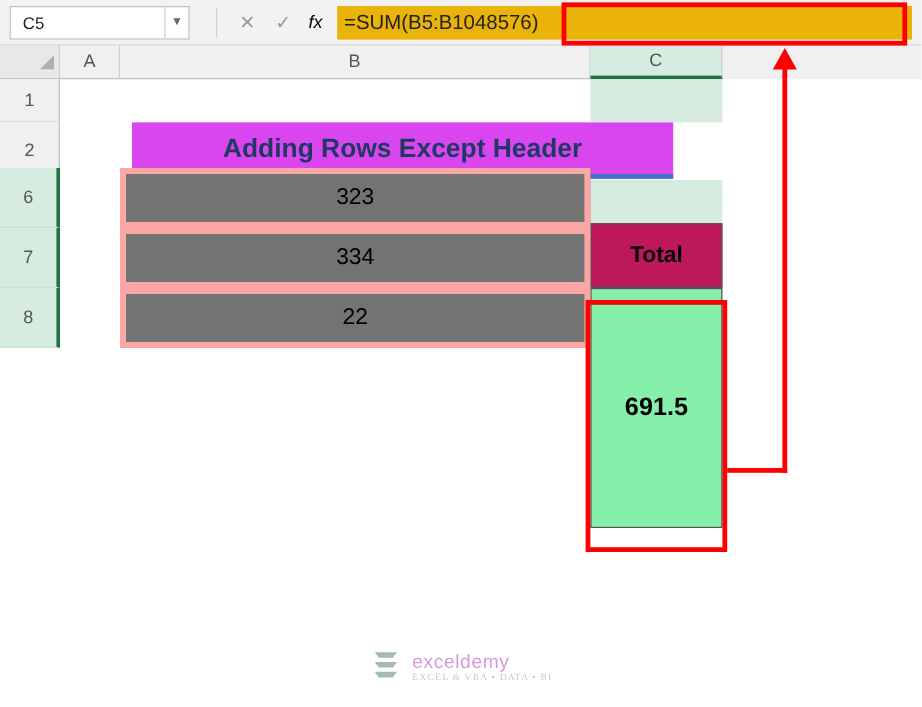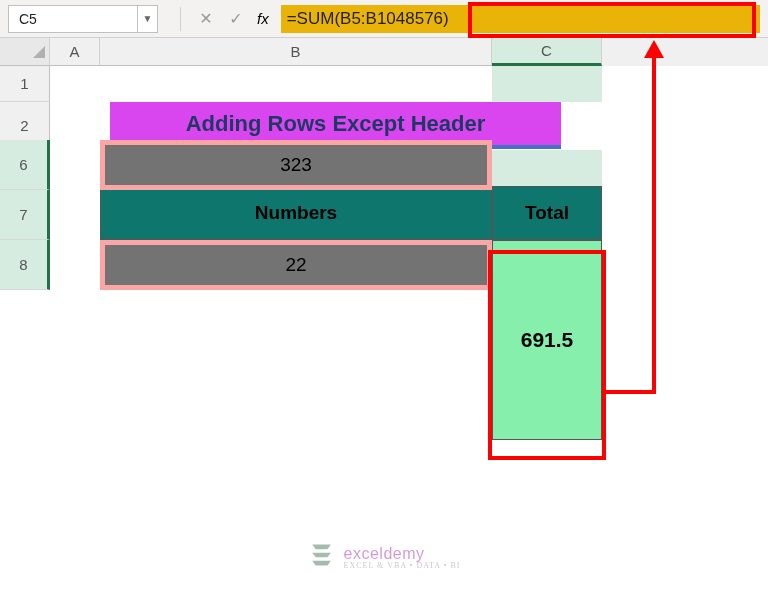--- a/index.html
+++ b/index.html
@@ -33,21 +33,21 @@
 .row-h { width: 50px; border-right: 1px solid #c0c0c0; border-bottom: 1px solid #d8d8d8; background: #f0f0f0; display: flex; align-items: center; justify-content: center; font-size: 15px; color: #555; }
 .row-h.sel { background: #d6ece0; border-right: 3px solid #217346; }
 .cell { border-right: 1px solid transparent; border-bottom: 1px solid transparent; display: flex; align-items: center; font-size: 16px; }
 .r1 { height: 36px; } .r2 { height: 48px; } .r3 { height: 36px; } .r4 { height: 54px; }
 .r5, .r6, .r7, .r8 { height: 50px; }
 
 
 .title-banner { background: #d946ef; color: #203864; font-weight: bold; font-size: 22px; border-bottom: 4px solid #4472c4; width: 100%; height: 100%; display: flex; align-items: center; justify-content: center; }
 
 
-.th-cell { background: #0f766e; font-weight: bold; font-size: 19px; justify-content: center; border: 1px solid #555; }
+.th-cell { background: #be185d; font-weight: bold; font-size: 19px; justify-content: center; border: 1px solid #555; }
 .td-cell { background: #737373; font-size: 19px; justify-content: center; border: 5px solid #fca5a5; }
 .total-cell { background: #86efac; font-weight: bold; font-size: 21px; justify-content: center; border: 1px solid #555; }
 
 
 .watermark { position: absolute; bottom: 16px; left: 50%; transform: translateX(-50%); display: flex; align-items: center; gap: 8px; opacity: 0.45; }
 .wm-logo svg { width: 28px; height: 28px; }
 .wm-text { color: #a21caf; font-size: 16px; font-weight: 500; letter-spacing: 0.5px; }
 .wm-sub { color: #888; font-size: 8px; letter-spacing: 1px; margin-top: -2px; font-family: Liberation Serif, serif; }
 </style>
 </head>
@@ -116,20 +116,21 @@
 
   <div class="row r6" style="margin-top:-150px;">
     <div class="row-h r6 sel">6</div>
     <div class="cell col-A r6"></div>
     <div class="cell td-cell col-B r6">323</div>
   </div>
 
   <div class="row r7">
     <div class="row-h r7 sel">7</div>
     <div class="cell col-A r7"></div>
+    <div class="cell td-cell col-B r7">334</div>
   </div>
 
   <div class="row r8">
     <div class="row-h r8 sel">8</div>
     <div class="cell col-A r8"></div>
     <div class="cell td-cell col-B r8">22</div>
   </div>
 </div>
 
 <div class="anno-red" style="left:488px; top:250px; width:118px; height:210px;"></div>

